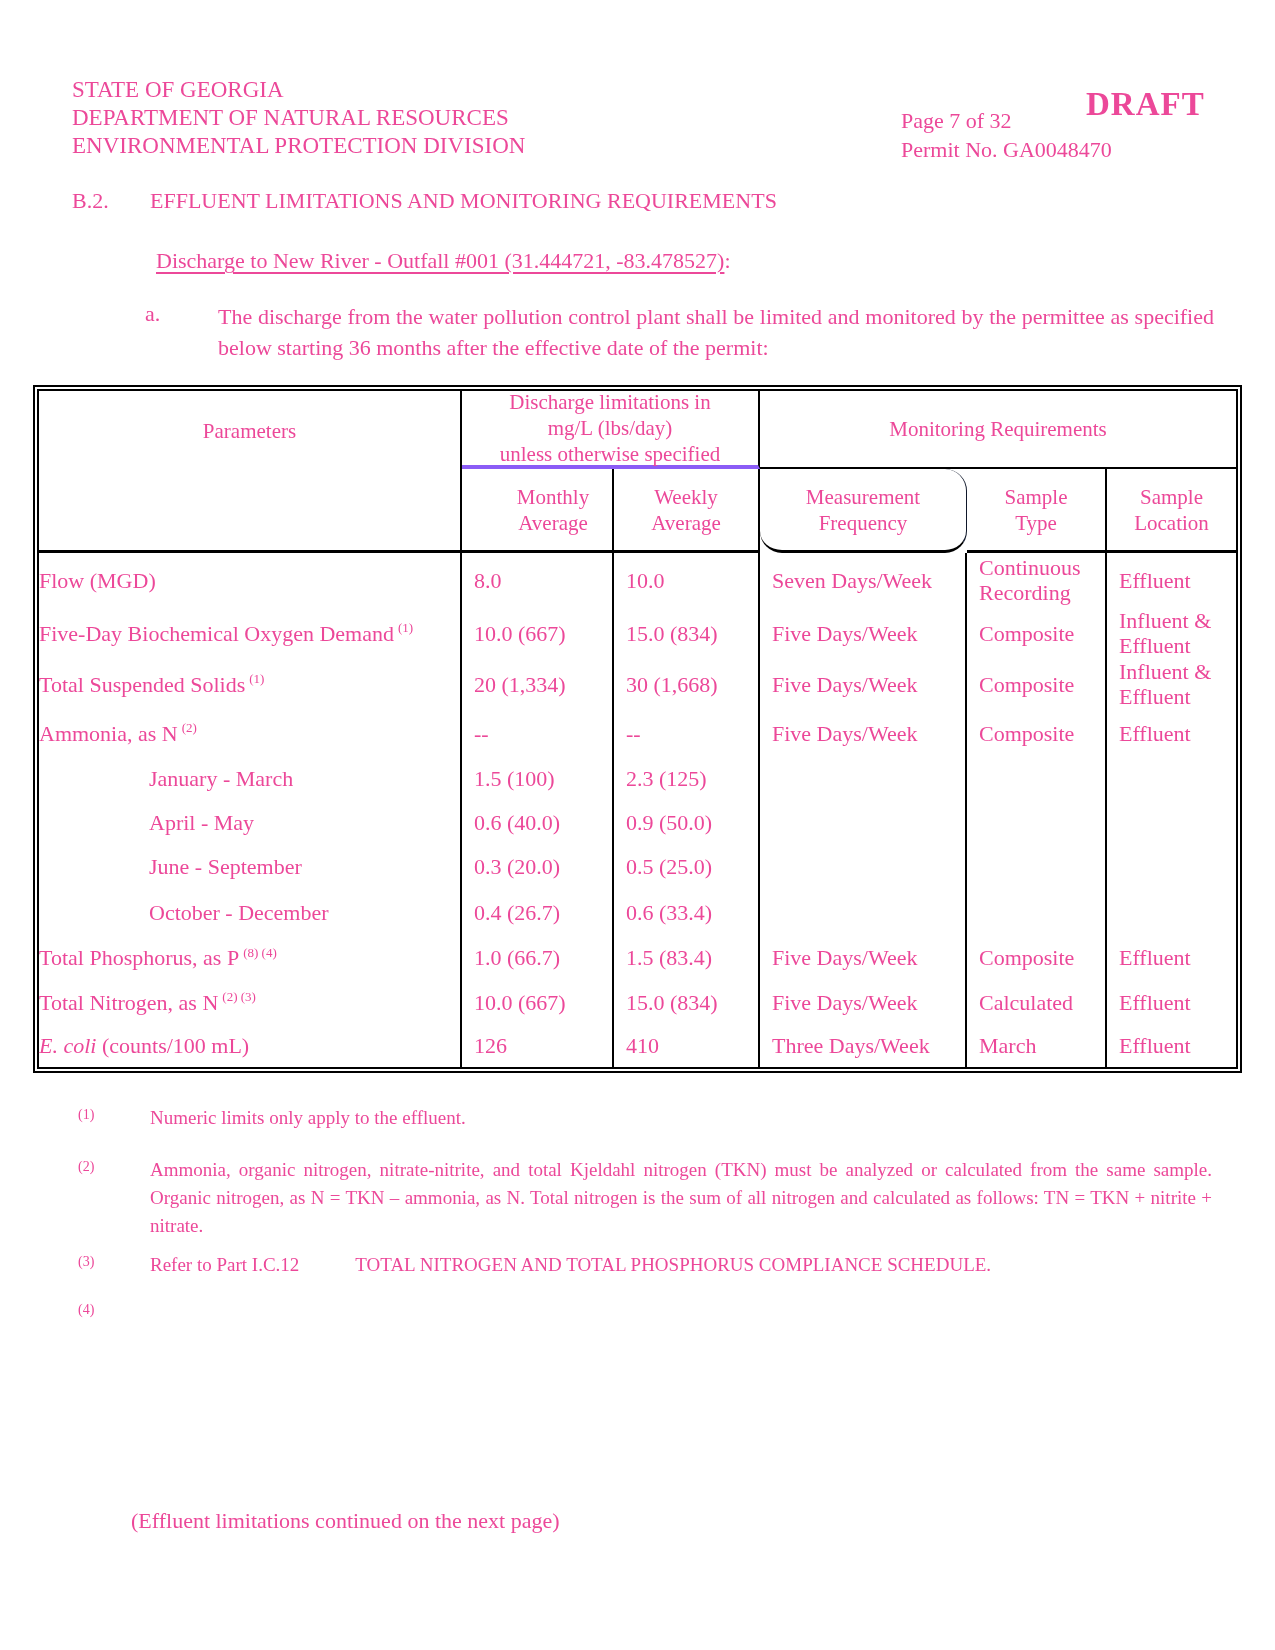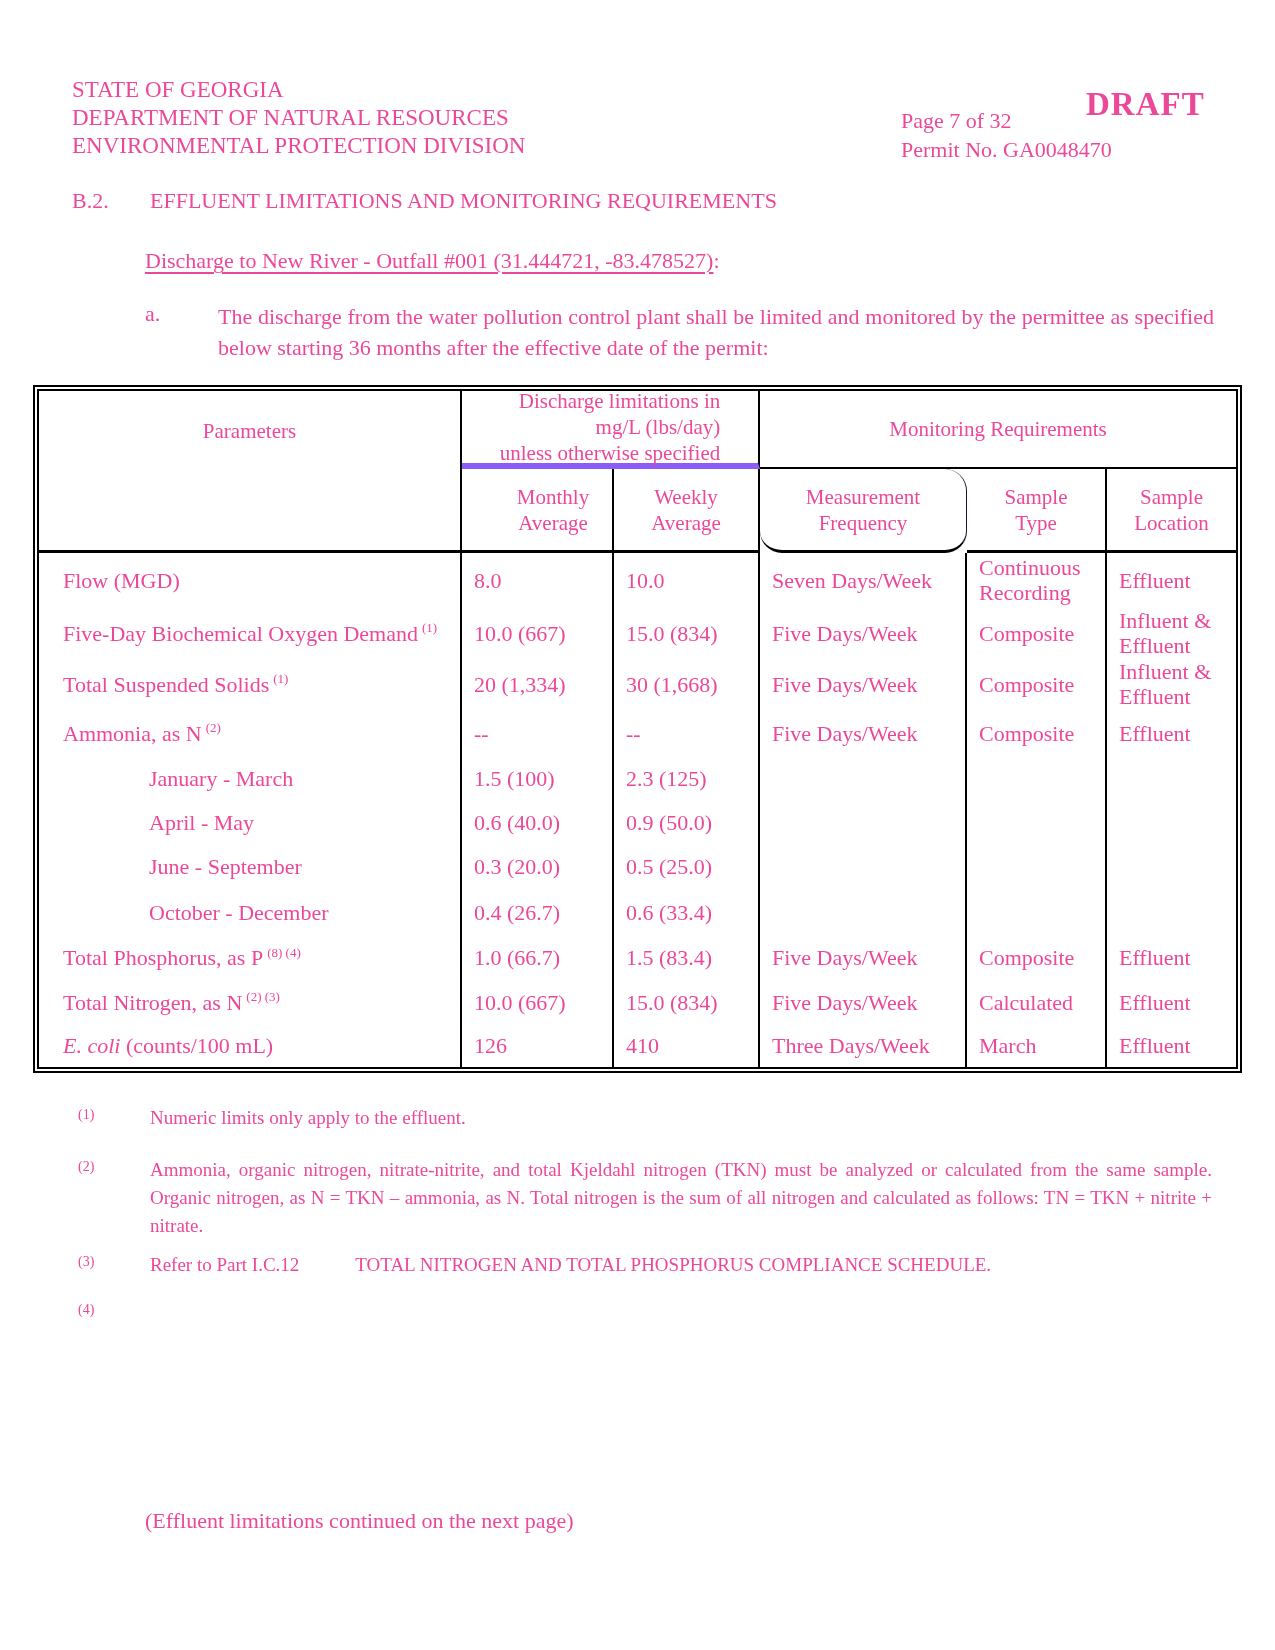--- a/index.html
+++ b/index.html
@@ -12,59 +12,59 @@
     font-family:"Liberation Serif","DejaVu Serif",serif;
   }
   
   .hdr-left{position:absolute;left:72px;top:76px;font-size:23px;line-height:28px;white-space:nowrap;}
   .page-info{position:absolute;left:901px;top:106px;font-size:22px;line-height:29px;white-space:nowrap;}
   .draft{position:absolute;left:1086px;top:86px;font-size:33px;font-weight:bold;letter-spacing:1px;white-space:nowrap;}
   
   .section-heading{position:absolute;left:72px;top:188px;font-size:22px;white-space:nowrap;}
   .sec-num{display:inline-block;width:78px;}
   .discharge-heading{position:absolute;left:145px;top:248px;font-size:22px;white-space:nowrap;}
-  .underlined{text-decoration:underline;text-underline-offset:4px;text-decoration-thickness:2px;}
+  .underlined{text-decoration:underline;text-underline-offset:4px;text-decoration-thickness:2px;margin-left:11px;}
   .item-label{position:absolute;left:145px;top:301px;font-size:22px;}
   .item-text{position:absolute;left:218px;top:301px;width:996px;font-size:22px;line-height:31px;text-align:justify;}
   
   .tbl-outer{position:absolute;left:33px;top:385px;border:2px solid #000;padding:2px;background:#fff;}
   .tbl-grid{
     border:2px solid #000;
     display:grid;
     grid-template-columns:423px 152px 146px 207px 140px 129px;
     grid-template-rows:78px 84px 54px 52px 50px 48px 43px 44px 45px 46px 45px 44px 43px;
     font-size:22px;
   }
   .cell{box-sizing:border-box;display:flex;align-items:center;}
   .h{justify-content:center;text-align:center;font-size:21px;line-height:26px;}
   .pre{white-space:pre-line;}
   .param-h{grid-column:1;grid-row:1/3;border-right:2px solid #000;border-bottom:3px solid #000;padding-bottom:80px;}
-  .disch-h{grid-column:2/4;grid-row:1;border-right:2px solid #000;border-bottom:6px solid #8b5cf6;text-align:right;}
+  .disch-h{grid-column:2/4;grid-row:1;border-right:2px solid #000;border-bottom:4px solid #8b5cf6;}
   .monit-h{grid-column:4/7;grid-row:1;border-bottom:2px solid #000;}
   .sub{grid-row:2;border-bottom:3px solid #000;}
   .sub-monthly{grid-column:2;border-right:2px solid #000;padding-left:32px;}
   .sub-weekly{grid-column:3;border-right:2px solid #000;}
   .sub-freq{grid-column:4;border-right:1px solid #0f172a;border-radius:22px;}
   .sub-type{grid-column:5;border-right:2px solid #000;}
   .sub-loc{grid-column:6;}
   .b{padding-left:12px;line-height:25px;}
   .b.c1,.b.c2,.b.c3,.b.c4,.b.c5{border-right:2px solid #000;}
-  .b.c1{padding-left:24px;}
+  .b.c1{padding-left:0;}
   .b.c1.indent{padding-left:110px;}
   .pcontent{display:inline;}
   .pcontent i{font-style:italic;}
   sup{font-size:13px;margin-left:4px;line-height:0;}
   .fn-marker{font-size:14px;display:inline-block;transform:translateY(-5px);}
   
   .footnote{position:absolute;left:78px;width:1134px;display:flex;align-items:flex-start;font-size:19px;line-height:28px;}
   .footnote .fn-mk{flex:0 0 72px;}
   .footnote .fn-text{flex:1;text-align:justify;}
   .fn-gap{display:inline-block;width:56px;}
   .fn1{top:1104px;} .fn2{top:1156px;} .fn3{top:1251px;} .fn4{top:1299px;}
-  .footer-note{position:absolute;left:145px;top:1508px;font-size:22px;white-space:nowrap;text-align:center;}
+  .footer-note{position:absolute;left:131px;top:1508px;font-size:22px;white-space:nowrap;text-align:center;}
 </style>
 </head>
 <body>
 
 <div class="page">
 
   <div class="hdr-left">
     <div>STATE OF GEORGIA</div>
     <div>DEPARTMENT OF NATURAL RESOURCES</div>
     <div>ENVIRONMENTAL PROTECTION DIVISION</div>

